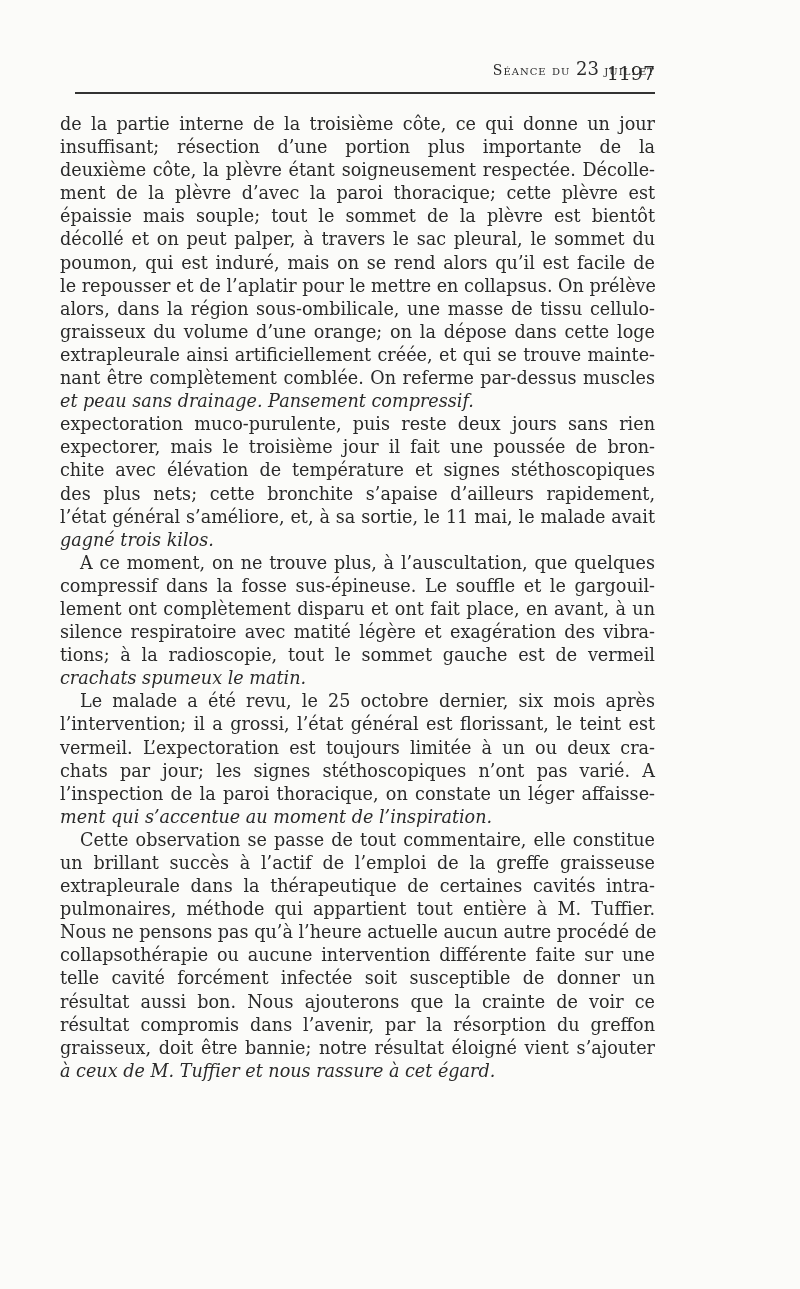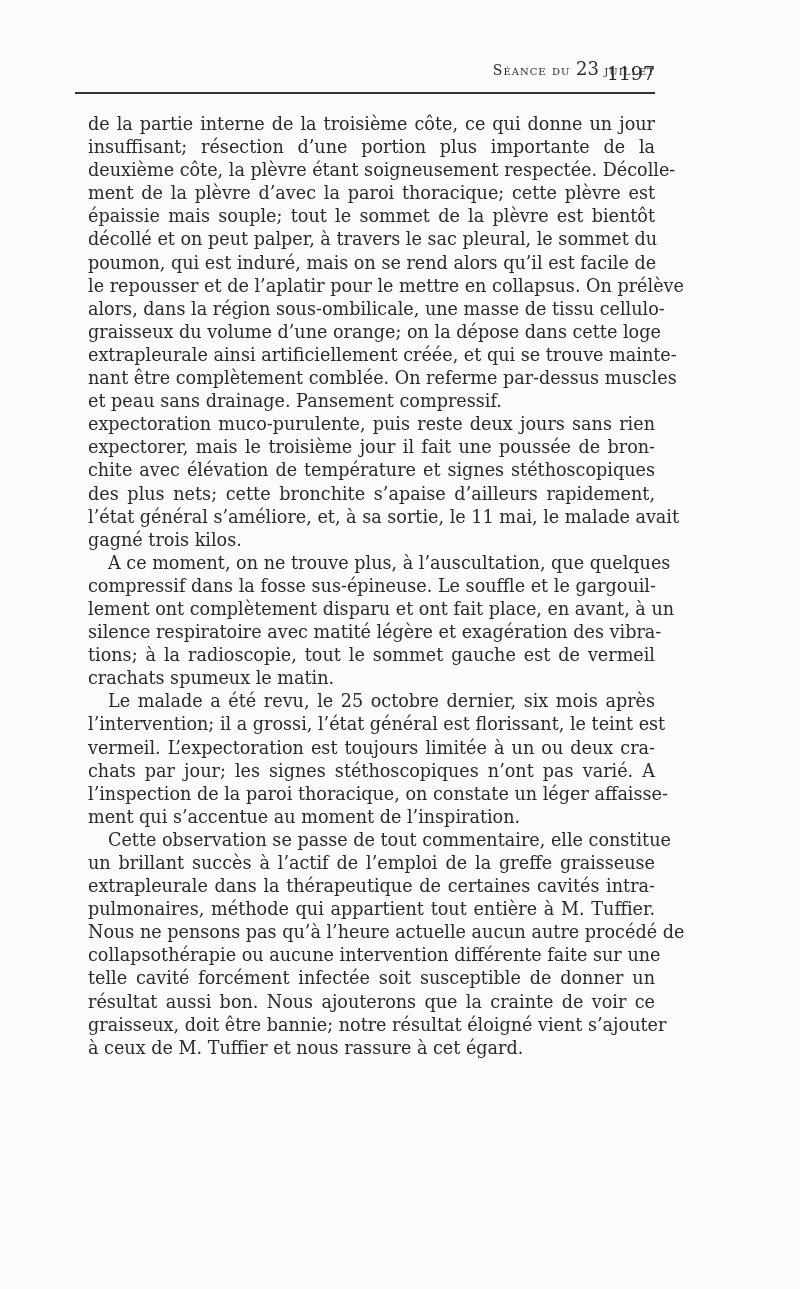--- a/index.html
+++ b/index.html
@@ -66,24 +66,24 @@
     font-size: 17.6px;
     line-height: 23.1px;
     text-align: justify;
     hyphens: manual;
   }
   .line {
     display: block;
     text-align: justify;
     text-align-last: justify;
     white-space: nowrap;
-    margin-left: 28px;
   }
   .line.last {
     text-align-last: left;
+    font-style: italic;
   }
   .line.indent {
     padding-left: 20px;
   }
 </style>
 </head>
 <body>
 
 <div class="page">
   <div class="running-head">
@@ -138,17 +138,18 @@
       </div>
       <div>
         <span class="line indent">Cette observation se passe de tout commentaire, elle constitue</span>
         <span class="line">un brillant succès à l’actif de l’emploi de la greffe graisseuse</span>
         <span class="line">extrapleurale dans la thérapeutique de certaines cavités intra-</span>
         <span class="line">pulmonaires, méthode qui appartient tout entière à M. Tuffier.</span>
         <span class="line">Nous ne pensons pas qu’à l’heure actuelle aucun autre procédé de</span>
         <span class="line">collapsothérapie ou aucune intervention différente faite sur une</span>
         <span class="line">telle cavité forcément infectée soit susceptible de donner un</span>
         <span class="line">résultat aussi bon. Nous ajouterons que la crainte de voir ce</span>
+        <span class="line">résultat compromis dans l’avenir, par la résorption du greffon</span>
         <span class="line">graisseux, doit être bannie; notre résultat éloigné vient s’ajouter</span>
         <span class="line last">à ceux de M. Tuffier et nous rassure à cet égard.</span>
       </div>
     </div>
 </div>
 
 </body></html>

